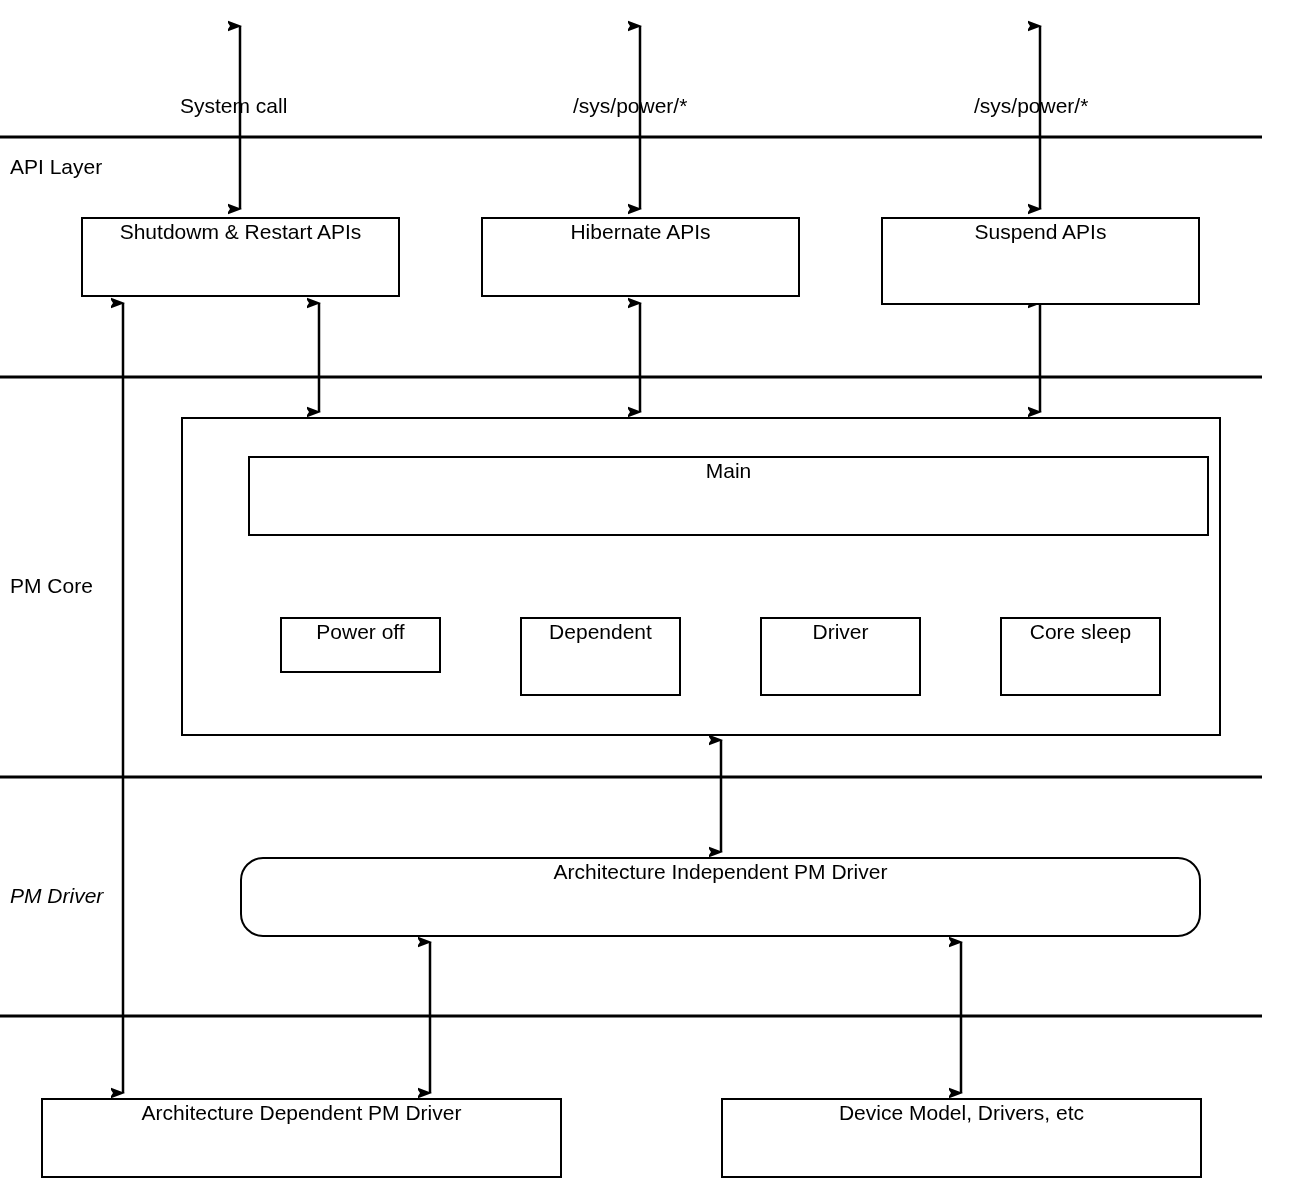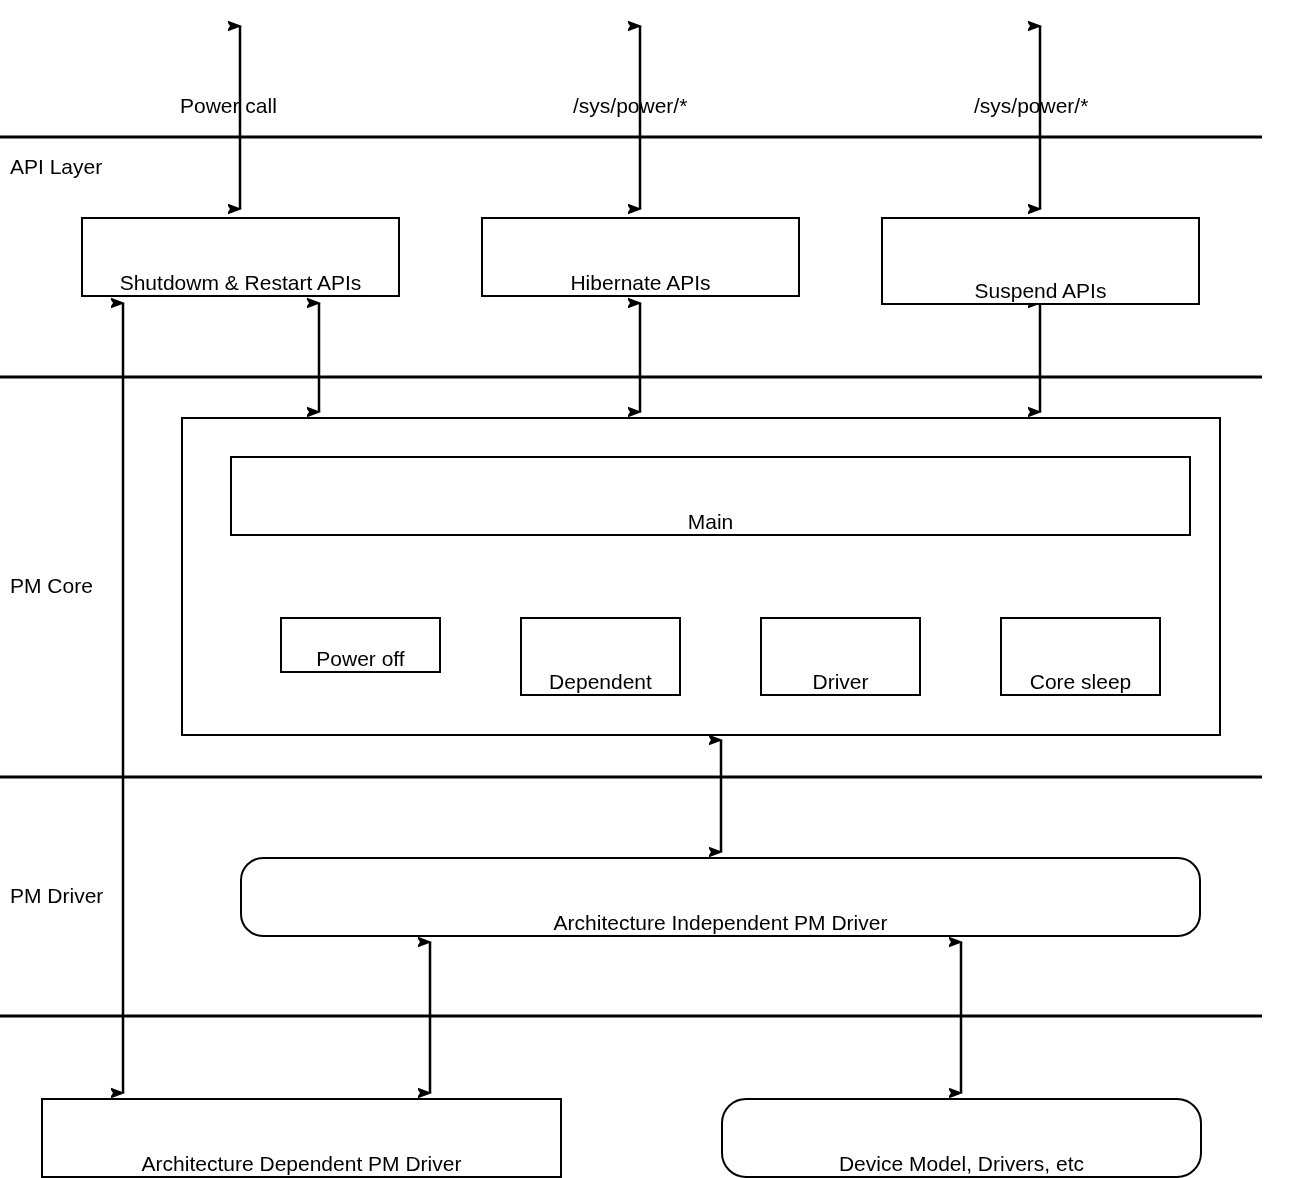--- a/index.html
+++ b/index.html
@@ -23,21 +23,21 @@
     left: 0;
     width: 1290px;
     height: 1178px;
   }
   .box {
     position: absolute;
     border: 2px solid #000000;
     background: #ffffff;
     box-sizing: border-box;
     display: flex;
-    align-items: flex-end;
+    align-items: flex-start;
     justify-content: center;
     text-align: center;
     font-size: 21px;
     color: #000000;
     line-height: 1.2;
   }
   .container-box {
     position: absolute;
     border: 2px solid #000000;
     background: transparent;
@@ -90,41 +90,41 @@
 
     <line x1="1040" y1="303" x2="1040" y2="412" stroke="#000000" stroke-width="2.5" marker-start="url(#arrowEnd)" marker-end="url(#arrowEnd)"></line>
 
     <line x1="721" y1="740" x2="721" y2="852" stroke="#000000" stroke-width="2.5" marker-start="url(#arrowEnd)" marker-end="url(#arrowEnd)"></line>
 
     <line x1="430" y1="942" x2="430" y2="1093" stroke="#000000" stroke-width="2.5" marker-start="url(#arrowEnd)" marker-end="url(#arrowEnd)"></line>
 
     <line x1="961" y1="942" x2="961" y2="1093" stroke="#000000" stroke-width="2.5" marker-start="url(#arrowEnd)" marker-end="url(#arrowEnd)"></line>
   </svg>
 
-  <div class="edge-label" style="left:180px; top:94px;">Power call</div>
+  <div class="edge-label" style="left:180px; top:94px;">System call</div>
   <div class="edge-label" style="left:573px; top:94px;">/sys/power/*</div>
   <div class="edge-label" style="left:974px; top:94px;">/sys/power/*</div>
 
   <div class="layer-label" style="left:10px; top:155px;">API Layer</div>
   <div class="layer-label" style="left:10px; top:574px;">PM Core</div>
-  <div class="layer-label" style="left:10px; top:884px;">PM Driver</div>
+  <div class="layer-label" style="left:10px; top:884px;font-style:italic;">PM Driver</div>
 
   <div class="box" style="left:81px; top:217px; width:319px; height:80px;">
     <span>Shutdowm &amp; Restart APIs</span>
   </div>
   <div class="box" style="left:481px; top:217px; width:319px; height:80px;">
     <span>Hibernate APIs</span>
   </div>
   <div class="box" style="left:881px; top:217px; width:319px; height:88px;">
     <span>Suspend APIs</span>
   </div>
 
   <div class="container-box" style="left:181px; top:417px; width:1040px; height:319px;"></div>
 
-  <div class="box" style="left:230px; top:456px; width:961px; height:80px;">
+  <div class="box" style="left:248px; top:456px; width:961px; height:80px;">
     <span>Main</span>
   </div>
 
   <div class="box" style="left:280px; top:617px; width:161px; height:56px;">
     <span>Power off</span>
   </div>
   <div class="box" style="left:520px; top:617px; width:161px; height:79px;">
     <span>Dependent</span>
   </div>
   <div class="box" style="left:760px; top:617px; width:161px; height:79px;">
@@ -134,17 +134,17 @@
     <span>Core sleep</span>
   </div>
 
   <div class="box" style="left:240px; top:857px; width:961px; height:80px;border-radius:23px;">
     <span>Architecture Independent PM Driver</span>
   </div>
 
   <div class="box" style="left:41px; top:1098px; width:521px; height:80px;">
     <span>Architecture Dependent PM Driver</span>
   </div>
-  <div class="box" style="left:721px; top:1098px; width:481px; height:80px;border-radius:25px;">
+  <div class="box" style="left:721px; top:1098px; width:481px; height:80px;">
     <span>Device Model, Drivers, etc</span>
   </div>
 
 </div>
 
 </body></html>

